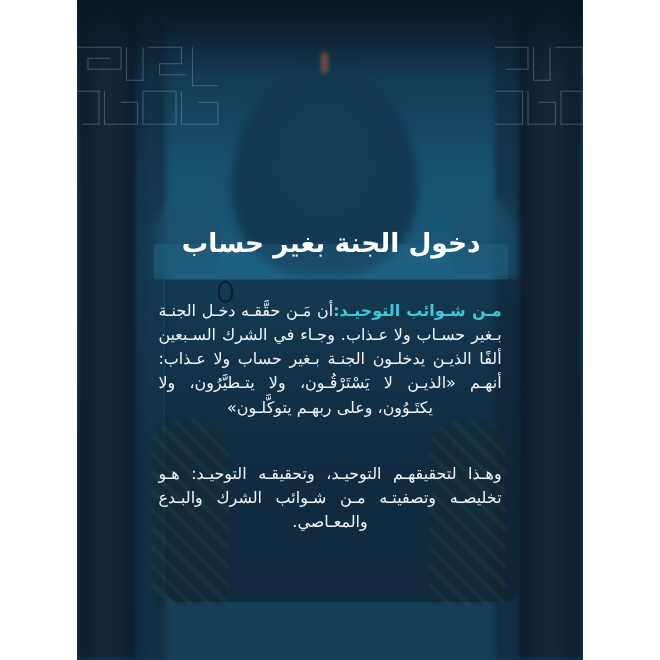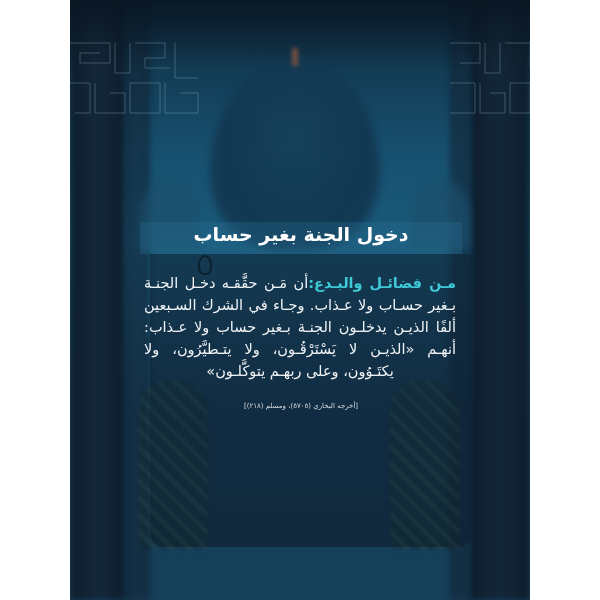--- a/index.html
+++ b/index.html
@@ -84,26 +84,26 @@
     position: absolute;
     left: 70px;
     top: 222px;
     width: 322px;
     height: 32px;
     background: rgba(40, 110, 145, 0.35);
   }
   .title {
     position: absolute;
     left: 70px;
-    top: 219px;
+    top: 206px;
     width: 322px;
     text-align: center;
     font-family: "DejaVu Sans", sans-serif;
     font-weight: bold;
-    font-size: 19px;
+    font-size: 24px;
     color: #ffffff;
     line-height: 30px;
     margin: 0;
   }
 
   
   .panel {
     position: absolute;
     left: 80px;
     top: 254px;
@@ -214,17 +214,17 @@
   </svg>
 
   <div class="title-band"></div>
   <h1 class="title">دخول الجنة بغير حساب</h1>
 
   <div class="panel"></div>
   <div class="lantern"></div>
   <div class="lantern-shape l"></div>
   <div class="lantern-shape r"></div>
 
-  <p class="body-text"><span class="hl">مـن فضائـل والبـدع:</span><span>أن مَـن حقَّقـه دخـل الجنـة بـغير حسـاب ولا عـذاب. وجـاء في الشرك السـبعين ألفًا الذيـن يدخلـون الجنـة بـغير حساب ولا عـذاب: أنهـم «الذيـن لا يَسْتَرْقُـون، ولا يتـطيَّرُون، ولا يكتَـوُون، وعلى ربهـم يتوكَّلـون»</span></p>
-
-  <p class="citation">[أخرجه البخاري (٥٧٠٥)، ومسلم (٢١٨)]</p>
-
+  <p class="body-text"><span class="hl">مـن شـوائب التوحيـد:</span><span>أن مَـن حقَّقـه دخـل الجنـة بـغير حسـاب ولا عـذاب. وجـاء في الشرك السـبعين ألفًا الذيـن يدخلـون الجنـة بـغير حساب ولا عـذاب: أنهـم «الذيـن لا يَسْتَرْقُـون، ولا يتـطيَّرُون، ولا يكتَـوُون، وعلى ربهـم يتوكَّلـون»</span></p>
+
+
+  <p class="body-text2">وهـذا لتحقيقهـم التوحيـد، وتحقيقـه التوحيـد: هـو تخليصـه وتصفيتـه مـن شـوائب الشرك والبـدع والمعـاصي.</p>
 </div>
 
 </body></html>

